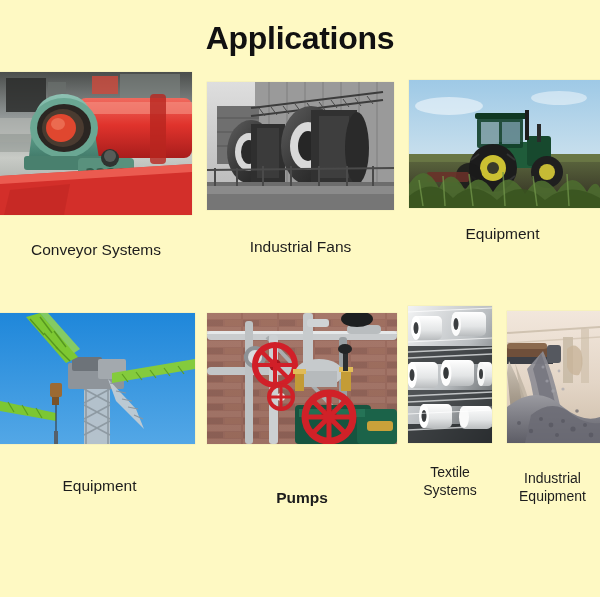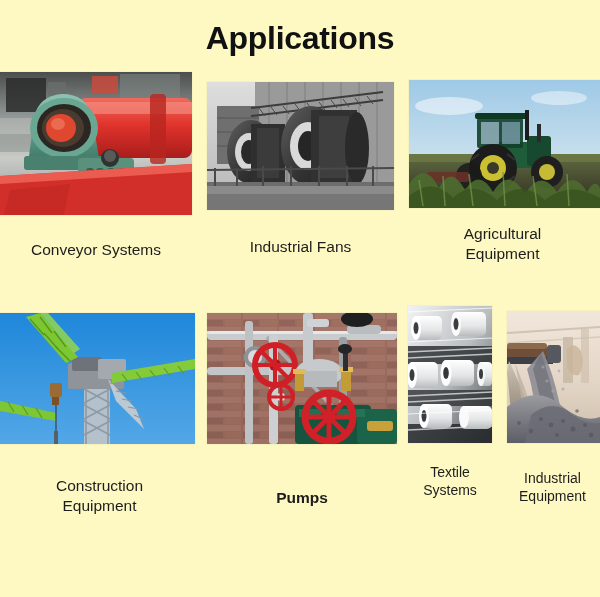--- a/index.html
+++ b/index.html
@@ -265,21 +265,20 @@
           <line x1="14" y1="126" x2="10" y2="100"></line>
             <line x1="36" y1="126" x2="34" y2="96"></line>
           <line x1="64" y1="126" x2="60" y2="94"></line>
             <line x1="96" y1="126" x2="94" y2="92"></line>
           <line x1="128" y1="126" x2="124" y2="96"></line>
             <line x1="160" y1="126" x2="158" y2="94"></line>
         </g>
       </svg>
     </div>
     <div class="caption cap-lg" id="cap-agri">
-      <div>Agricultural</div>
       <div>Equipment</div>
     </div>
   </div>
 
   <div class="tile">
     <div class="photo" id="photo-construction">
       <svg viewBox="0 0 195 131" preserveAspectRatio="none">
         <defs>
           <linearGradient id="crSky" x1="0" y1="0" x2="0" y2="1">
             <stop offset="0%" stop-color="#1f87da"></stop>
@@ -347,21 +346,20 @@
           <line x1="134" y1="102" x2="143" y2="106"></line>
         </g>
 
         <line x1="56" y1="76" x2="56" y2="120" stroke="#3c4247" stroke-width="1.2"></line>
         <rect x="50" y="70" width="12" height="14" rx="2" fill="#9c6a33"></rect>
         <rect x="52" y="84" width="7" height="8" fill="#7a5228"></rect>
         <rect x="54" y="118" width="4" height="13" fill="#55606b"></rect>
       </svg>
     </div>
     <div class="caption cap-lg" id="cap-construction">
-      <div>Construction</div>
       <div>Equipment</div>
     </div>
   </div>
 
   <div class="tile">
     <div class="photo" id="photo-pumps">
       <svg viewBox="0 0 190 131" preserveAspectRatio="none">
         <defs>
           <linearGradient id="pmBrick" x1="0" y1="0" x2="0" y2="1">
             <stop offset="0%" stop-color="#9e6f63"></stop>

